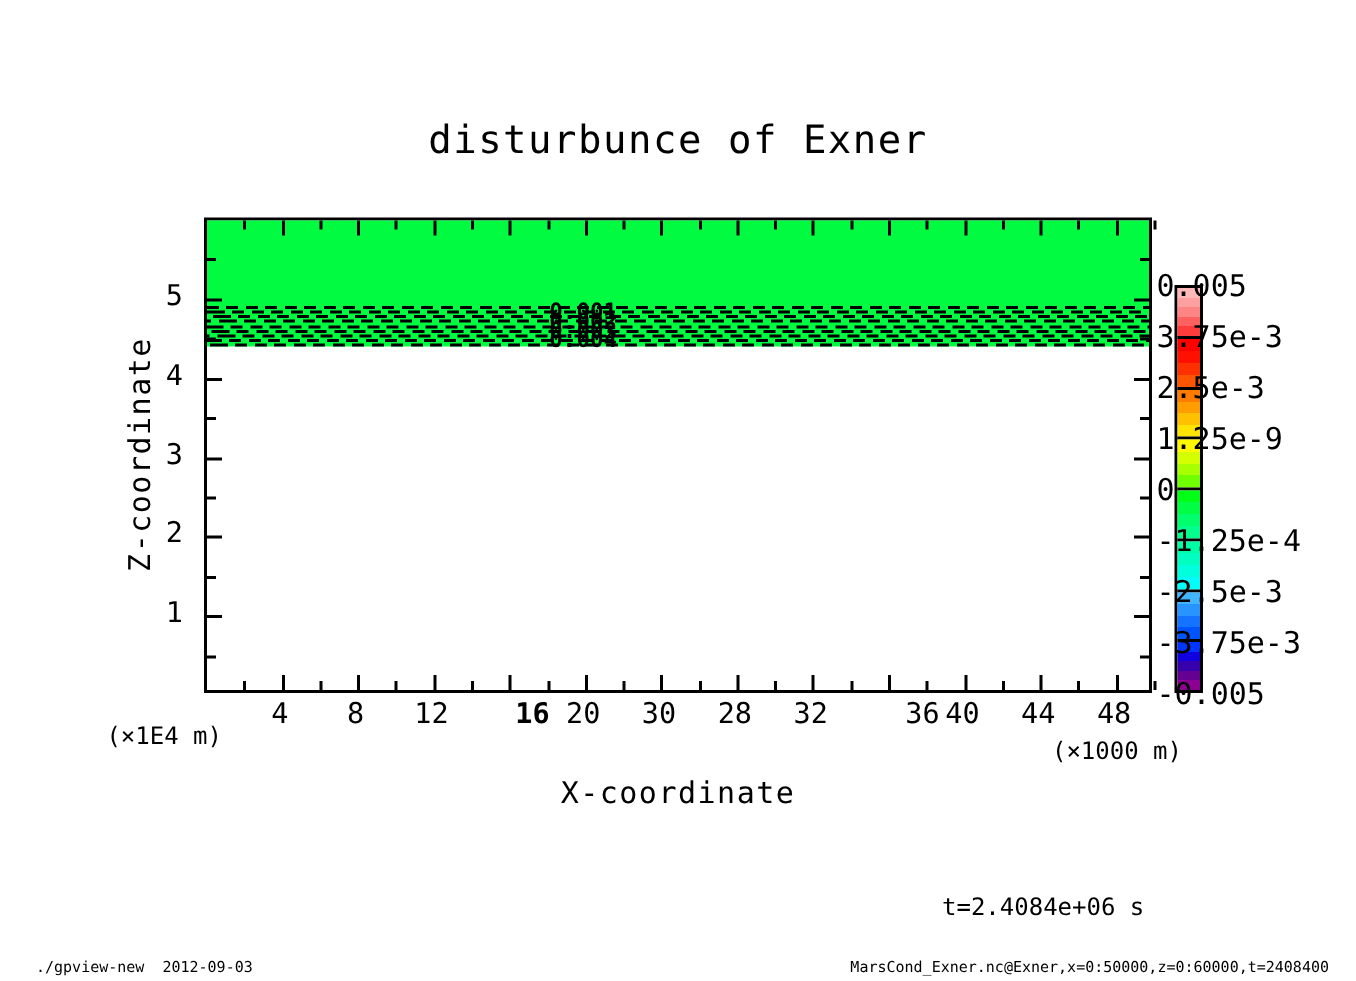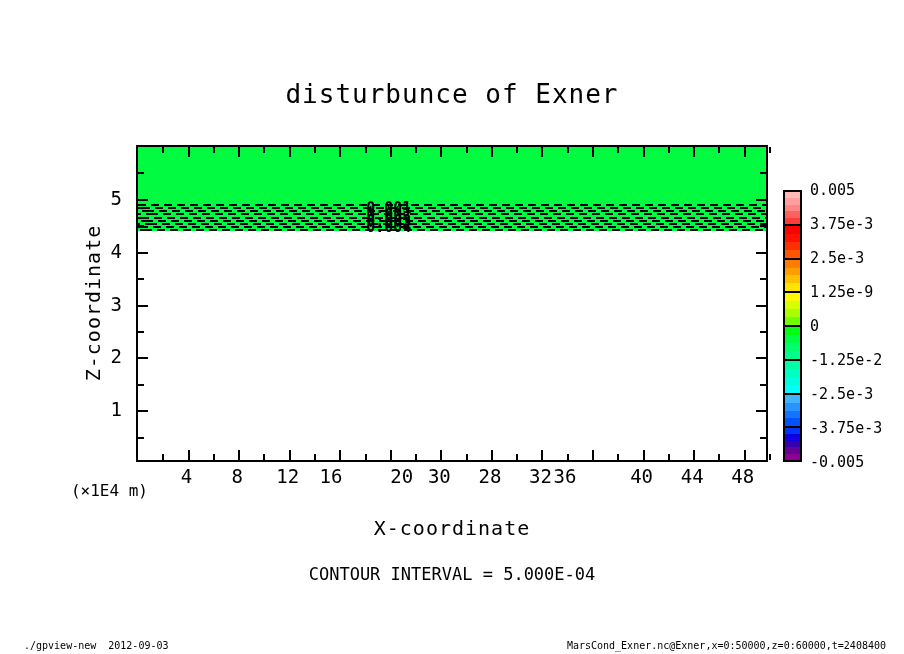--- a/index.html
+++ b/index.html
@@ -16,21 +16,21 @@
   .contour-label{position:absolute;transform:translate(-50%,-50%);font-size:15px;font-weight:bold;line-height:1;white-space:pre;}
   .x-tick-label{position:absolute;top:467px;transform:translateX(-50%);font-size:19px;line-height:1;}
   .y-tick-label{position:absolute;width:50px;text-align:right;transform:translateY(-50%);font-size:19px;line-height:1;}
   #x-axis-label{top:516px;left:136px;width:632px;text-align:center;font-size:20px;letter-spacing:1px;}
   #y-axis-label{top:303px;left:93px;transform:translate(-50%,-50%) rotate(-90deg);font-size:20px;letter-spacing:1px;white-space:pre;}
   #x-unit-label{top:491px;left:660px;width:128px;text-align:right;font-size:16px;white-space:pre;}
   #y-unit-label{top:481px;left:28px;width:120px;text-align:right;font-size:16px;white-space:pre;}
   #colorbar{left:783px;top:190px;width:19px;height:272px;border:2px solid #000;box-sizing:border-box;display:flex;flex-direction:column;}
   .cb-seg{flex:1 1 0;border-bottom:2px solid #000;}
   .cb-seg:last-child{border-bottom:none;}
-  .cb-label{position:absolute;left:810px;transform:translateY(-50%);font-size:15px;line-height:1;white-space:pre;}
+  .cb-label{position:absolute;left:771px;transform:translateY(-50%);font-size:20px;line-height:1;white-space:pre;}
   #contour-interval{top:564px;left:136px;width:632px;text-align:center;font-size:17px;white-space:pre;}
   #time-stamp{top:595px;left:628px;width:170px;text-align:left;font-size:16px;white-space:pre;}
   #footer-left{top:640px;left:24px;font-size:10px;white-space:pre;}
   #footer-right{top:640px;left:540px;width:346px;text-align:right;font-size:10px;white-space:pre;}
 </style>
 </head>
 <body>
 
 <div id="page">
 
@@ -130,61 +130,62 @@
       <div class="contour-label" style="left: 388.8px; top: 208.4px;">0.001</div>
       <div class="contour-label" style="left: 388.8px; top: 214.74px;">0.002</div>
       <div class="contour-label" style="left: 388.8px; top: 221.08px;">0.003</div>
       <div class="contour-label" style="left: 388.8px; top: 227.42px;">0.004</div>
     </div>
 
   <div id="x-tick-labels">
       <div class="x-tick-label" style="left: 186.56px;">4</div>
       <div class="x-tick-label" style="left: 237.12px;">8</div>
       <div class="x-tick-label" style="left: 287.68px;">12</div>
-      <div class="x-tick-label" style="left: 331px;">16</div>
-      <div class="x-tick-label" style="left: 388.8px; margin-left: 13px;">20</div>
+      <div class="x-tick-label" style="left: 355px; font-weight: bold;">16</div>
+      <div class="x-tick-label" style="left: 388.8px;">20</div>
       <div class="x-tick-label" style="left: 439.36px;">30</div>
       <div class="x-tick-label" style="left: 489.92px;">28</div>
       <div class="x-tick-label" style="left: 540.48px;">32</div>
-      <div class="x-tick-label" style="left: 565px;">36</div>
+      <div class="x-tick-label" style="left: 615px;">36</div>
       <div class="x-tick-label" style="left: 641.6px;">40</div>
       <div class="x-tick-label" style="left: 692.16px;">44</div>
       <div class="x-tick-label" style="left: 742.72px;">48</div>
     </div>
   <div id="y-tick-labels">
       <div class="y-tick-label abs" style="left: 72px; top: 409.167px;">1</div>
       <div class="y-tick-label abs" style="left: 72px; top: 356.333px;">2</div>
       <div class="y-tick-label abs" style="left: 72px; top: 303.5px;">3</div>
       <div class="y-tick-label abs" style="left: 72px; top: 250.667px;">4</div>
       <div class="y-tick-label abs" style="left: 72px; top: 197.833px;">5</div>
     </div>
 
   <div id="x-axis-label" class="abs">X-coordinate</div>
   <div id="y-axis-label" class="abs">Z-coordinate</div>
+  <div id="x-unit-label" class="abs">(×1000 m)</div>
   <div id="y-unit-label" class="abs">(×1E4 m)</div>
 
   <div id="colorbar" class="abs">
       <div class="cb-seg" style="background: linear-gradient(rgb(255, 184, 184) 0%, rgb(255, 184, 184) 20%, rgb(255, 160, 160) 20%, rgb(255, 160, 160) 40%, rgb(255, 132, 132) 40%, rgb(255, 132, 132) 60%, rgb(255, 96, 96) 60%, rgb(255, 96, 96) 80%, rgb(255, 60, 60) 80%, rgb(255, 60, 60) 100%);"></div>
       <div class="cb-seg" style="background: linear-gradient(rgb(255, 0, 0) 0%, rgb(255, 0, 0) 25%, rgb(255, 16, 0) 25%, rgb(255, 16, 0) 50%, rgb(255, 48, 0) 50%, rgb(255, 48, 0) 75%, rgb(255, 84, 0) 75%, rgb(255, 84, 0) 100%);"></div>
       <div class="cb-seg" style="background: linear-gradient(rgb(255, 124, 0) 0%, rgb(255, 124, 0) 25%, rgb(255, 156, 0) 25%, rgb(255, 156, 0) 50%, rgb(255, 192, 0) 50%, rgb(255, 192, 0) 75%, rgb(255, 228, 0) 75%, rgb(255, 228, 0) 100%);"></div>
       <div class="cb-seg" style="background: linear-gradient(rgb(255, 248, 0) 0%, rgb(255, 248, 0) 25%, rgb(212, 255, 0) 25%, rgb(212, 255, 0) 50%, rgb(168, 255, 0) 50%, rgb(168, 255, 0) 75%, rgb(112, 255, 0) 75%, rgb(112, 255, 0) 100%);"></div>
       <div class="cb-seg" style="background: linear-gradient(rgb(0, 255, 20) 0%, rgb(0, 255, 20) 25%, rgb(0, 255, 68) 25%, rgb(0, 255, 68) 50%, rgb(0, 255, 108) 50%, rgb(0, 255, 108) 75%, rgb(0, 255, 140) 75%, rgb(0, 255, 140) 100%);"></div>
       <div class="cb-seg" style="background: linear-gradient(rgb(0, 255, 164) 0%, rgb(0, 255, 164) 25%, rgb(0, 255, 192) 25%, rgb(0, 255, 192) 50%, rgb(0, 255, 220) 50%, rgb(0, 255, 220) 75%, rgb(0, 255, 248) 75%, rgb(0, 255, 248) 100%);"></div>
       <div class="cb-seg" style="background: linear-gradient(rgb(64, 180, 255) 0%, rgb(64, 180, 255) 25%, rgb(40, 148, 255) 25%, rgb(40, 148, 255) 50%, rgb(20, 116, 255) 50%, rgb(20, 116, 255) 75%, rgb(0, 84, 255) 75%, rgb(0, 84, 255) 100%);"></div>
       <div class="cb-seg" style="background: linear-gradient(rgb(0, 52, 255) 0%, rgb(0, 52, 255) 20%, rgb(16, 0, 224) 20%, rgb(16, 0, 224) 40%, rgb(56, 0, 172) 40%, rgb(56, 0, 172) 60%, rgb(100, 0, 146) 60%, rgb(100, 0, 146) 80%, rgb(140, 0, 148) 80%, rgb(140, 0, 148) 100%);"></div>
     </div>
   <div id="colorbar-labels">
       <div class="cb-label abs" style="top: 190px;">0.005</div>
       <div class="cb-label abs" style="top: 224px;">3.75e-3</div>
       <div class="cb-label abs" style="top: 258px;">2.5e-3</div>
       <div class="cb-label abs" style="top: 292px;">1.25e-9</div>
       <div class="cb-label abs" style="top: 326px;">0</div>
-      <div class="cb-label abs" style="top: 360px;">-1.25e-2</div>
+      <div class="cb-label abs" style="top: 360px;">-1.25e-4</div>
       <div class="cb-label abs" style="top: 394px;">-2.5e-3</div>
       <div class="cb-label abs" style="top: 428px;">-3.75e-3</div>
       <div class="cb-label abs" style="top: 462px;">-0.005</div>
     </div>
 
-  <div id="contour-interval" class="abs">CONTOUR INTERVAL = 5.000E-04</div>
+  <div id="time-stamp" class="abs">t=2.4084e+06 s</div>
 
   <div id="footer-left" class="abs">./gpview-new  2012-09-03</div>
   <div id="footer-right" class="abs">MarsCond_Exner.nc@Exner,x=0:50000,z=0:60000,t=2408400</div>
 </div>
 
 </body></html>

